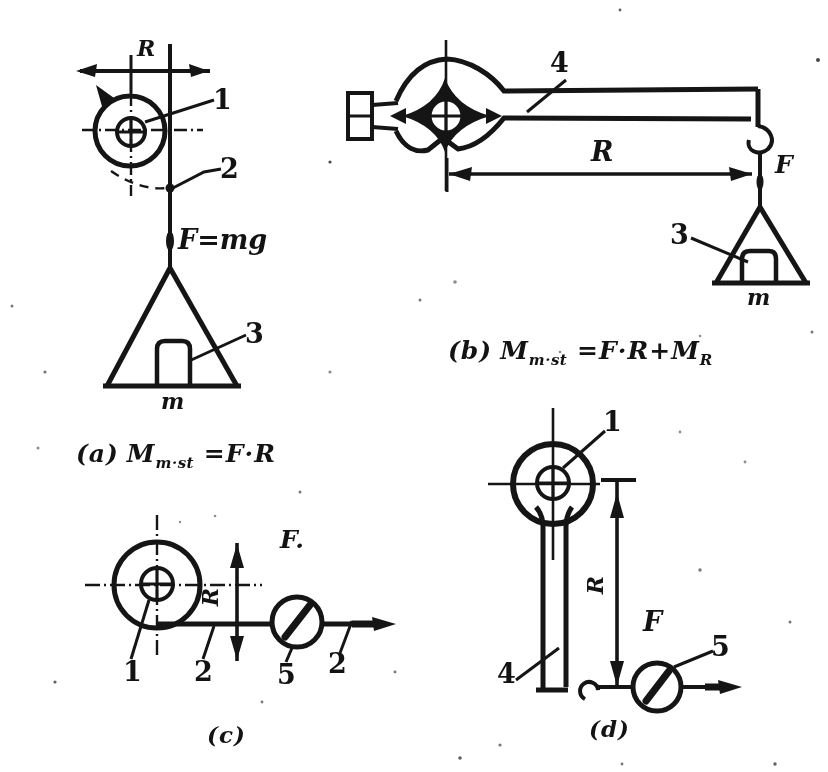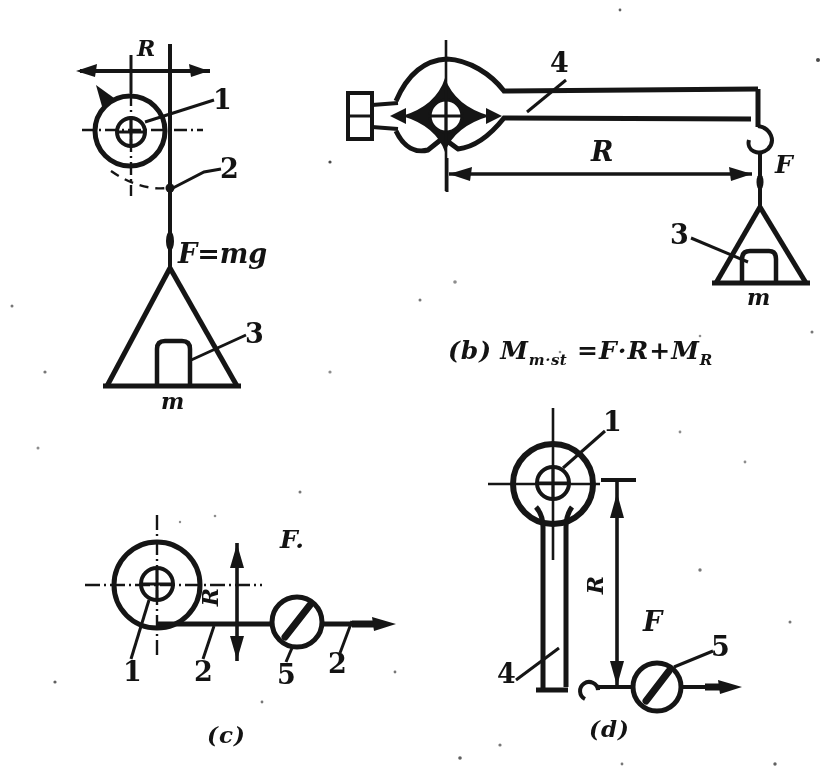--- a/index.html
+++ b/index.html
@@ -212,23 +212,26 @@
       <circle cx="745" cy="462" r="1.4" opacity=".5"></circle>
       <circle cx="38" cy="448" r="1.5" opacity=".5"></circle>
       <circle cx="330" cy="372" r="1.6" opacity=".5"></circle>
       <circle cx="560" cy="352" r="1.3" opacity=".5"></circle>
     </g>
   </svg>
 
   <div class="lbl var small" style="left:137px;top:37px;">R</div>
   <div class="lbl num" style="left:213px;top:86px;">1</div>
   <div class="lbl num" style="left:220px;top:155px;">2</div>
-  <div class="lbl var big" style="left:178px;top:240px;font-style:italic;">F=mg</div>
+  <div class="lbl var big" style="left:178px;top:226px;font-style:italic;">F=mg</div>
   <div class="lbl num" style="left:245px;top:320px;">3</div>
   <div class="lbl var small" style="left:161px;top:390px;">m</div>
+  <div class="lbl cap" style="left:76px;top:441px;">
+    <span class="pre">(a)</span><span>M</span><span class="sub">m·st</span> <span>=F·R</span>
+  </div>
 
   <div class="lbl num" style="left:550px;top:49px;">4</div>
   <div class="lbl var big" style="left:591px;top:138px;">R</div>
   <div class="lbl var" style="left:775px;top:152px;">F</div>
   <div class="lbl num" style="left:670px;top:221px;">3</div>
   <div class="lbl var small" style="left:747px;top:286px;">m</div>
   <div class="lbl cap" style="left:448px;top:338px;">
     <span class="pre">(b)</span><span>M</span><span class="sub">m·st</span> <span>=F·R+M</span><span class="sub">R</span>
   </div>
 

